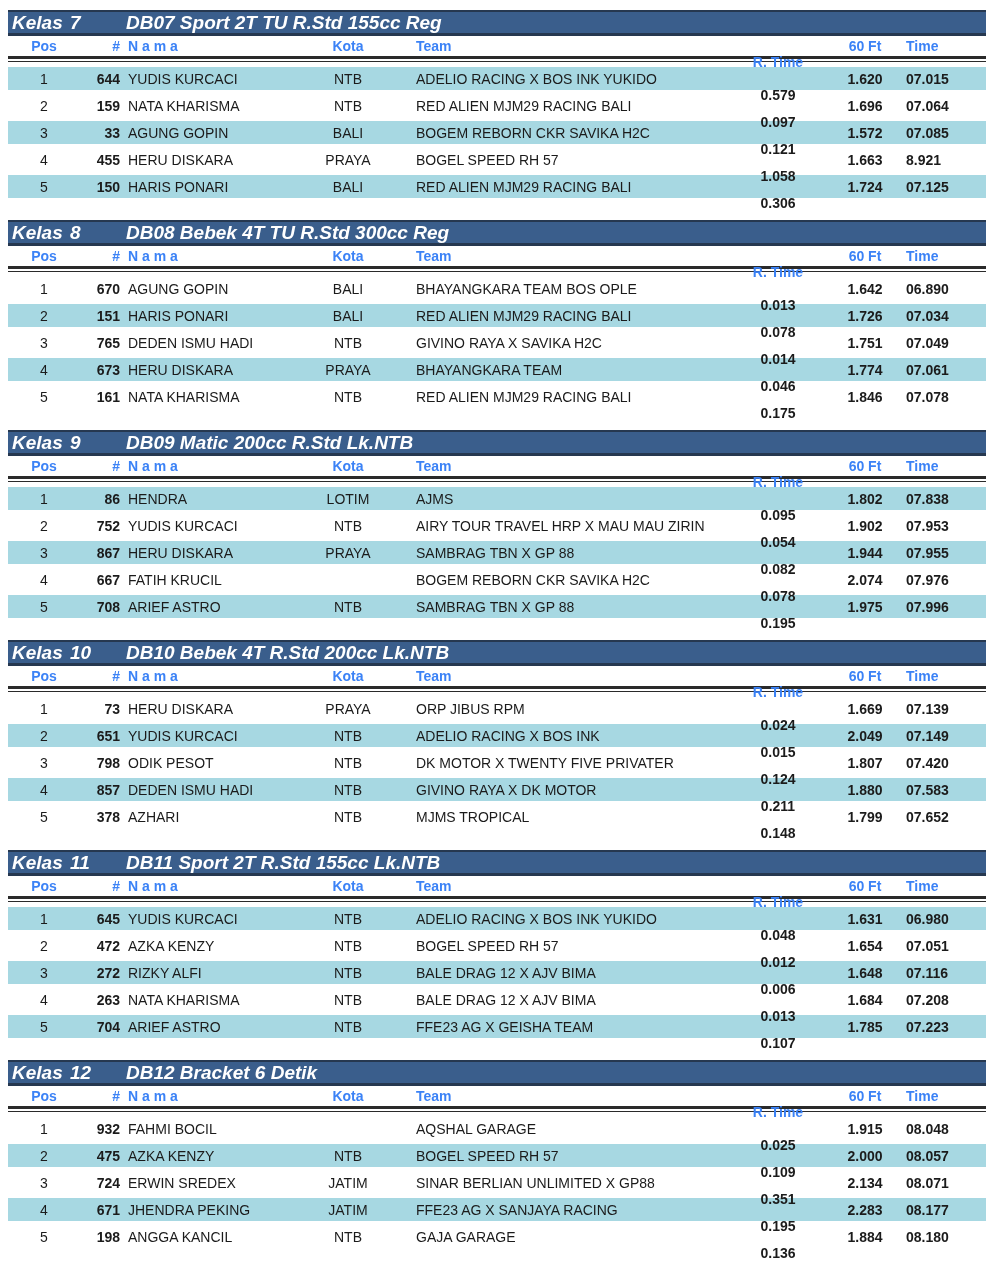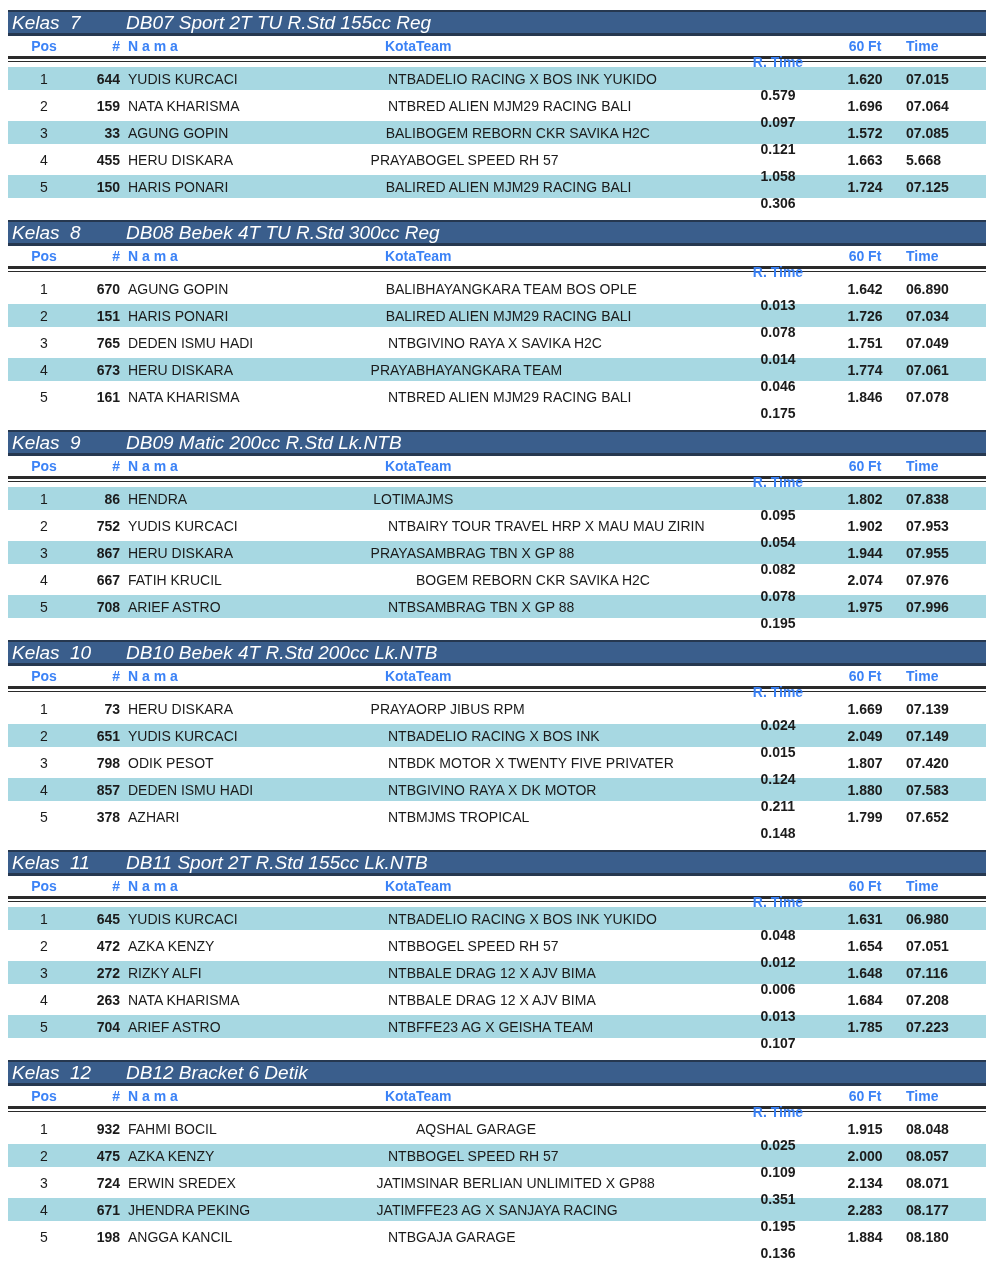--- a/index.html
+++ b/index.html
@@ -18,21 +18,21 @@
     overflow: hidden;
   }
   .kelas-section { width: 978px; margin-bottom: 22px; }
 
   .kelas-bar {
     height: 21px;
     background: var(--bar, #3a5e8c);
     border-top: 2px solid var(--bar-border, #263850);
     border-bottom: 3px solid var(--bar-border, #263850);
     color: #ffffff;
-    font-weight: normal;
+    font-weight: bold;
     font-style: italic;
     font-size: 19px;
     line-height: 21px;
     display: flex;
     align-items: center;
     padding-left: 4px;
     box-sizing: content-box;
     white-space: nowrap;
   }
   .kelas-label { width: 58px; flex: none; }
@@ -61,21 +61,21 @@
     align-items: center;
     margin-bottom: 4px;
     font-size: 14px;
     white-space: nowrap;
   }
   .row.hl { background: var(--hl, #a7d8e2); }
 
   .c-pos   { width: 72px;  flex: none; text-align: center; }
   .c-num   { width: 40px;  flex: none; text-align: right; font-weight: bold; }
   .c-nama  { width: 160px; flex: none; text-align: left; padding-left: 8px; box-sizing: border-box; overflow: hidden; }
-  .c-kota  { width: 136px; flex: none; text-align: right; }
+  .c-kota  { width: 136px; flex: none; text-align: center; }
   .c-team  { width: 316px; flex: none; text-align: left; overflow: hidden; }
   .c-rtime { width: 92px;  flex: none; text-align: center; margin-top: 32px; }
   .c-sixty { width: 82px;  flex: none; text-align: center; }
   .c-time  { width: 88px;  flex: none; }
 
   .row .c-rtime, .row .c-sixty, .row .c-time { font-weight: bold; }
 </style>
 </head>
 <body>
 
@@ -132,21 +132,21 @@
   </div>
 
   <div class="row">
     <span class="c-pos">4</span>
     <span class="c-num">455</span>
     <span class="c-nama">HERU DISKARA</span>
     <span class="c-kota">PRAYA</span>
     <span class="c-team">BOGEL SPEED RH 57</span>
     <span class="c-rtime">1.058</span>
     <span class="c-sixty">1.663</span>
-    <span class="c-time">5.668</span>
+    <span class="c-time">8.921</span>
   </div>
 
   <div class="row hl">
     <span class="c-pos">5</span>
     <span class="c-num">150</span>
     <span class="c-nama">HARIS PONARI</span>
     <span class="c-kota">BALI</span>
     <span class="c-team">RED ALIEN MJM29 RACING BALI</span>
     <span class="c-rtime">0.306</span>
     <span class="c-sixty">1.724</span>

